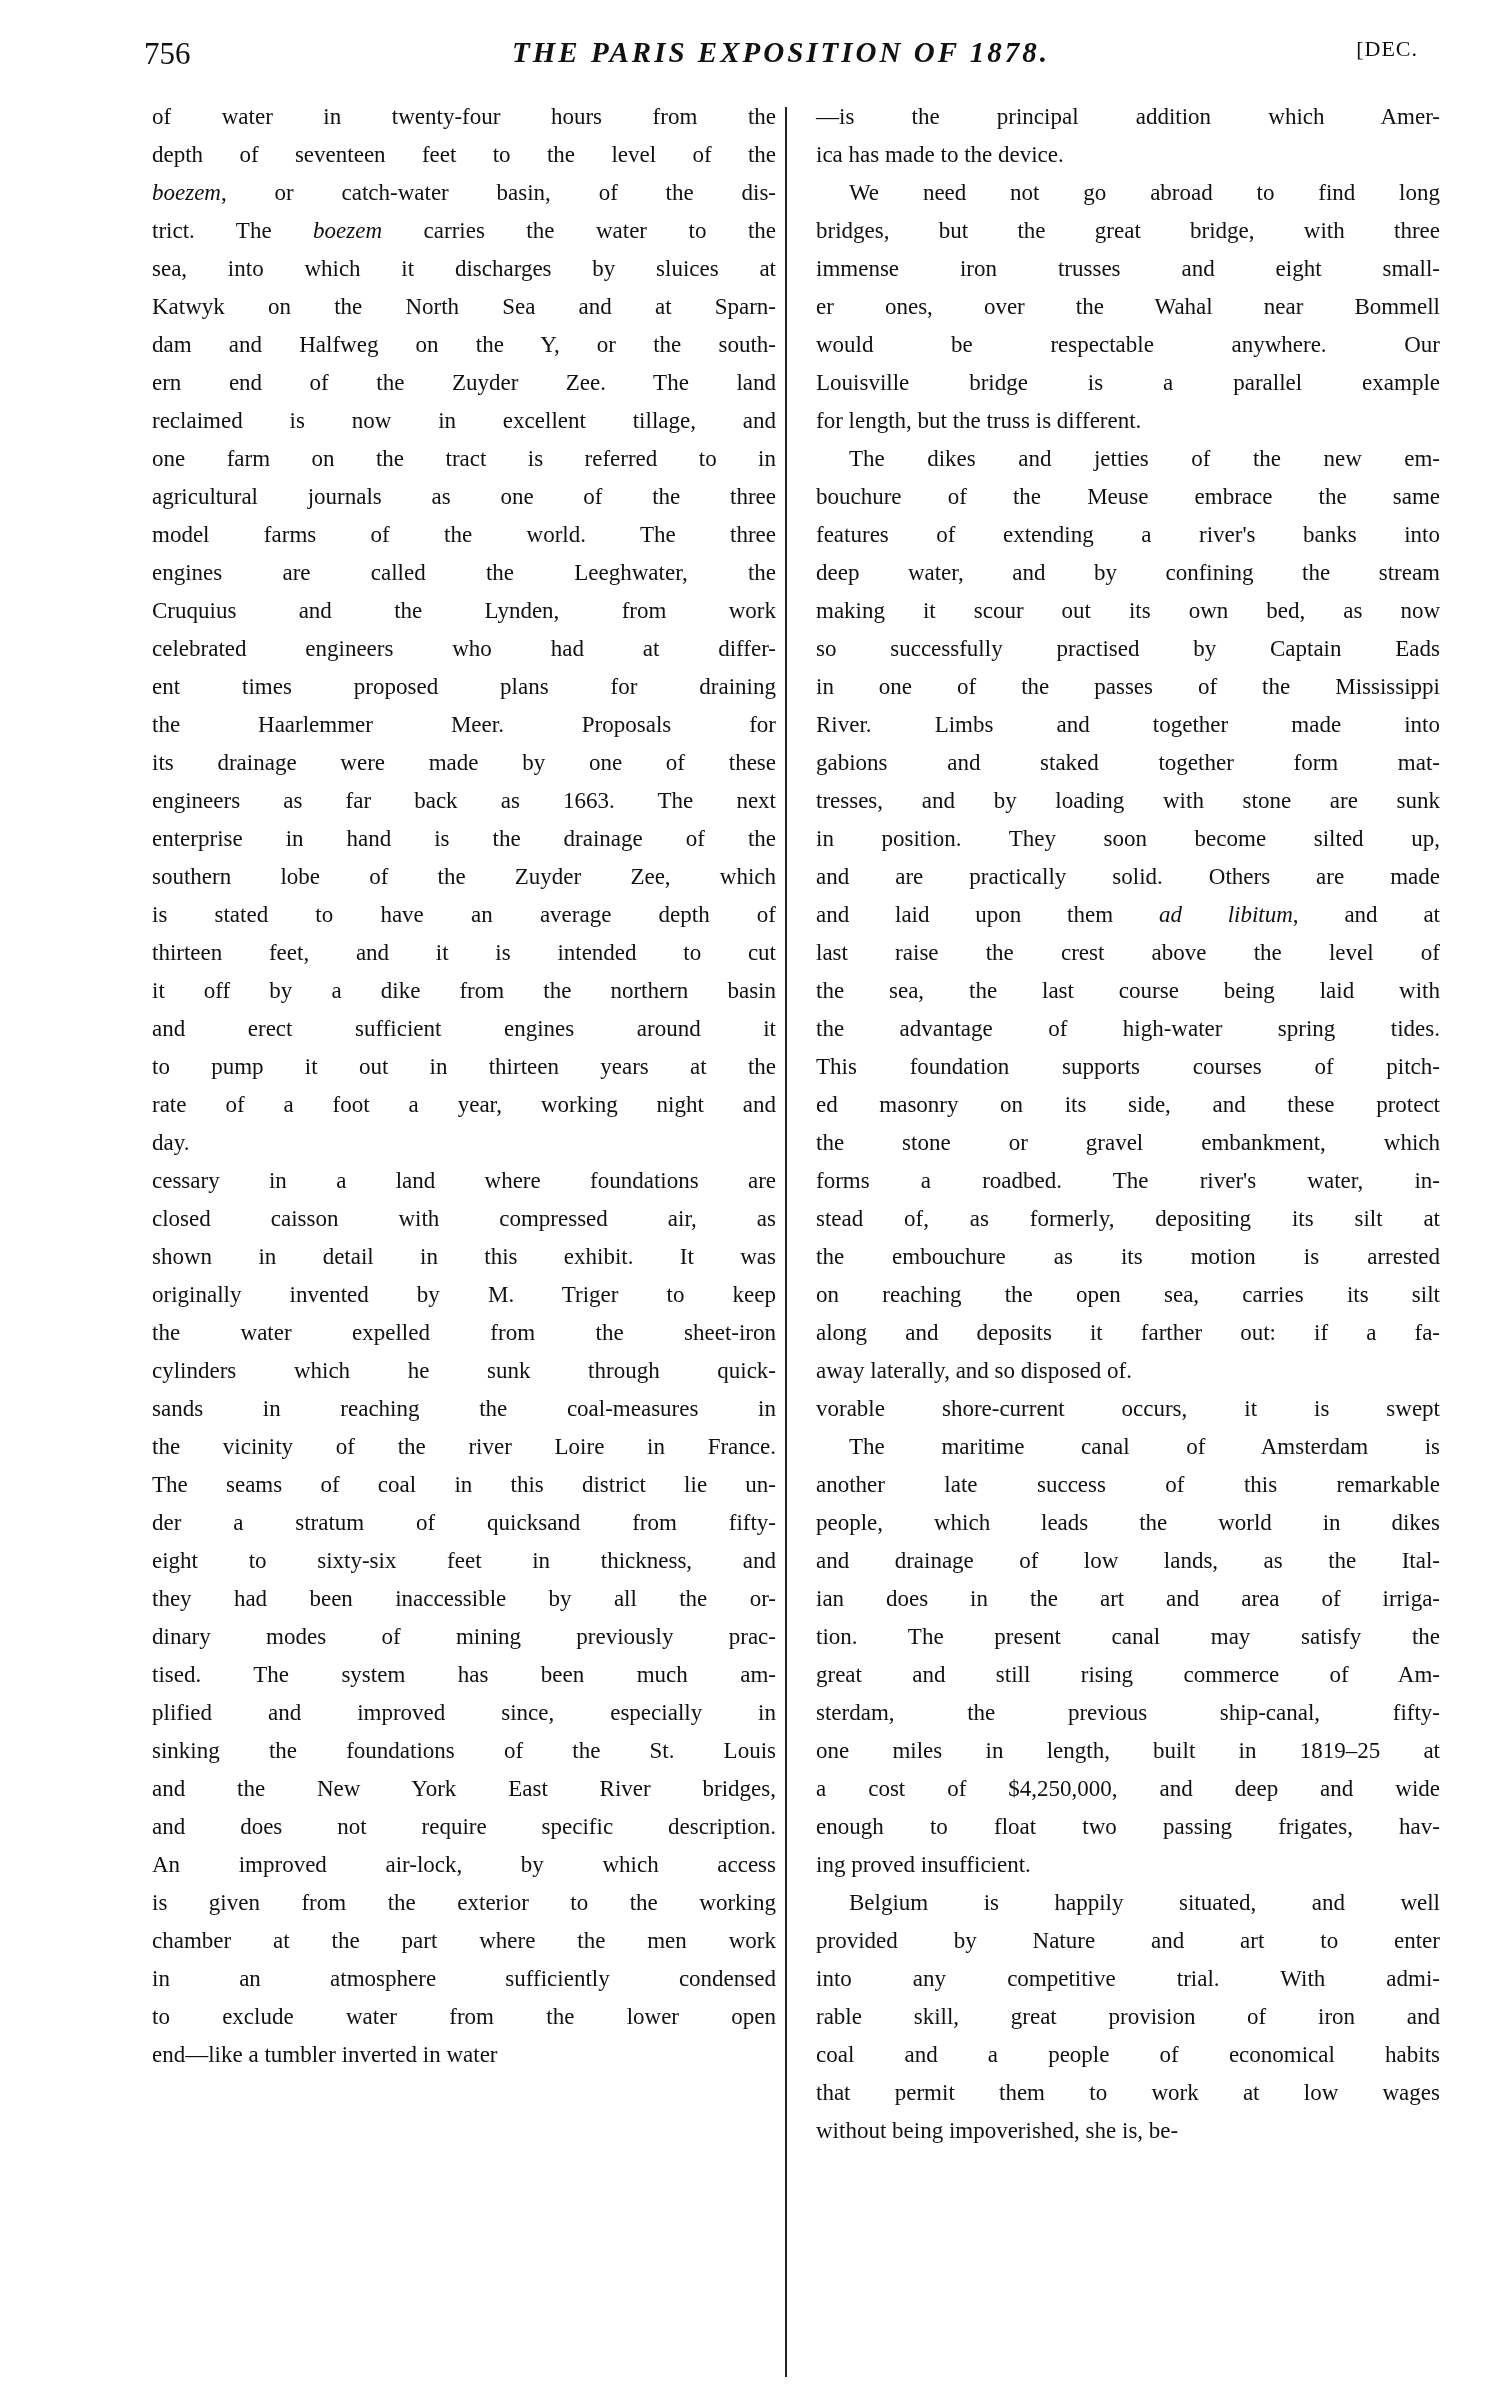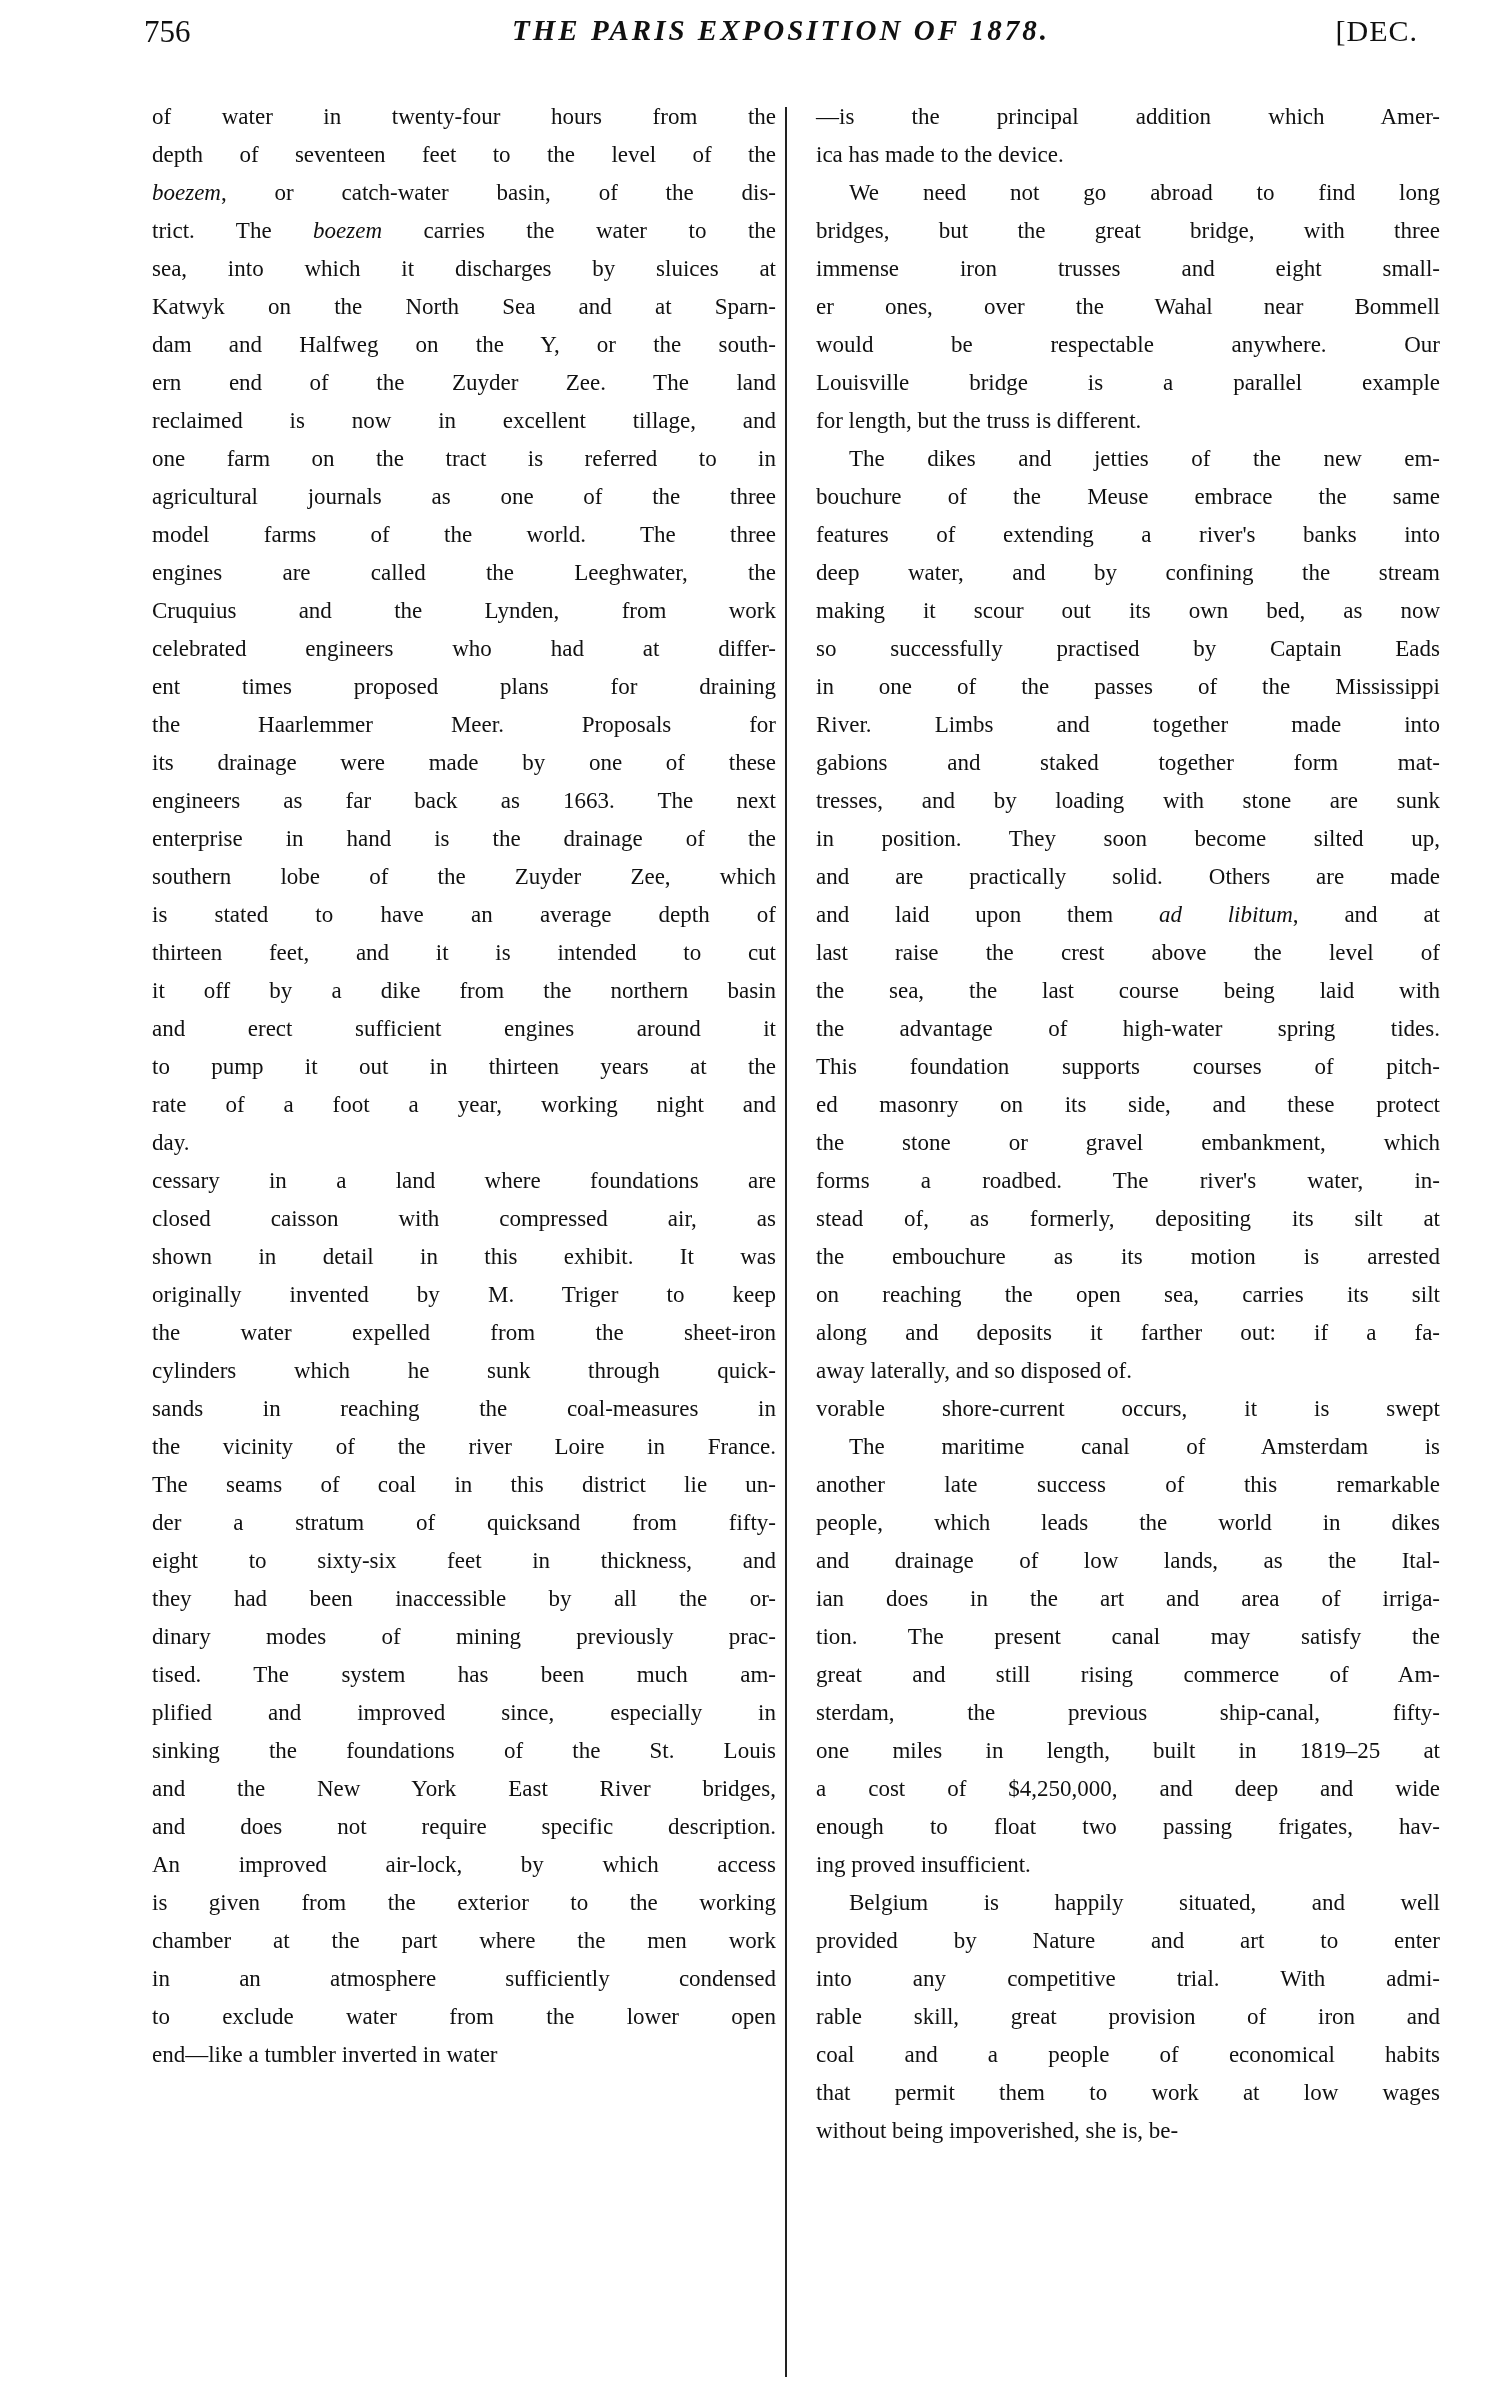--- a/index.html
+++ b/index.html
@@ -1,20 +1,20 @@
 <!DOCTYPE html>
 <html style="font-size:8px"><head>
 <meta charset="utf-8">
 <style>
   html, body { margin: 0; padding: 0; background: #ffffff; }
   body { width: 1513px; height: 2401px; position: relative; overflow: hidden; color: #111; font-family: "Liberation Serif", "DejaVu Serif", serif; }
-  .header { position: absolute; top: 14px; left: 144px; width: 1274px; height: 45px; }
+  .header { position: absolute; top: 36px; left: 144px; width: 1274px; height: 45px; }
   .page-num { position: absolute; left: 0; top: 0; font-size: 31px; }
   .running-title { position: absolute; left: 0; right: 0; text-align: center; top: 0; font-size: 29px; font-style: italic; letter-spacing: 3px; font-weight: bold; }
-  .month { position: absolute; right: 0; top: 0; font-size: 30px; letter-spacing: 1px; }
+  .month { position: absolute; right: 0; top: 0; font-size: 22px; letter-spacing: 1px; }
   .col { position: absolute; top: 98px; width: 624px; font-size: 23px; line-height: 38px; text-align: justify; }
   .col-left { left: 152px; }
   .col-right { left: 816px; }
   .rule { position: absolute; left: 785px; top: 107px; width: 1.5px; height: 2270px; background: #222; }
   .line { display: block; text-align-last: justify; white-space: nowrap; }
   .line.last { text-align-last: left; }
   .line.ind { padding-left: 33px; }
   em { font-style: italic; margin-top: 47px; }
 </style>
 </head>

